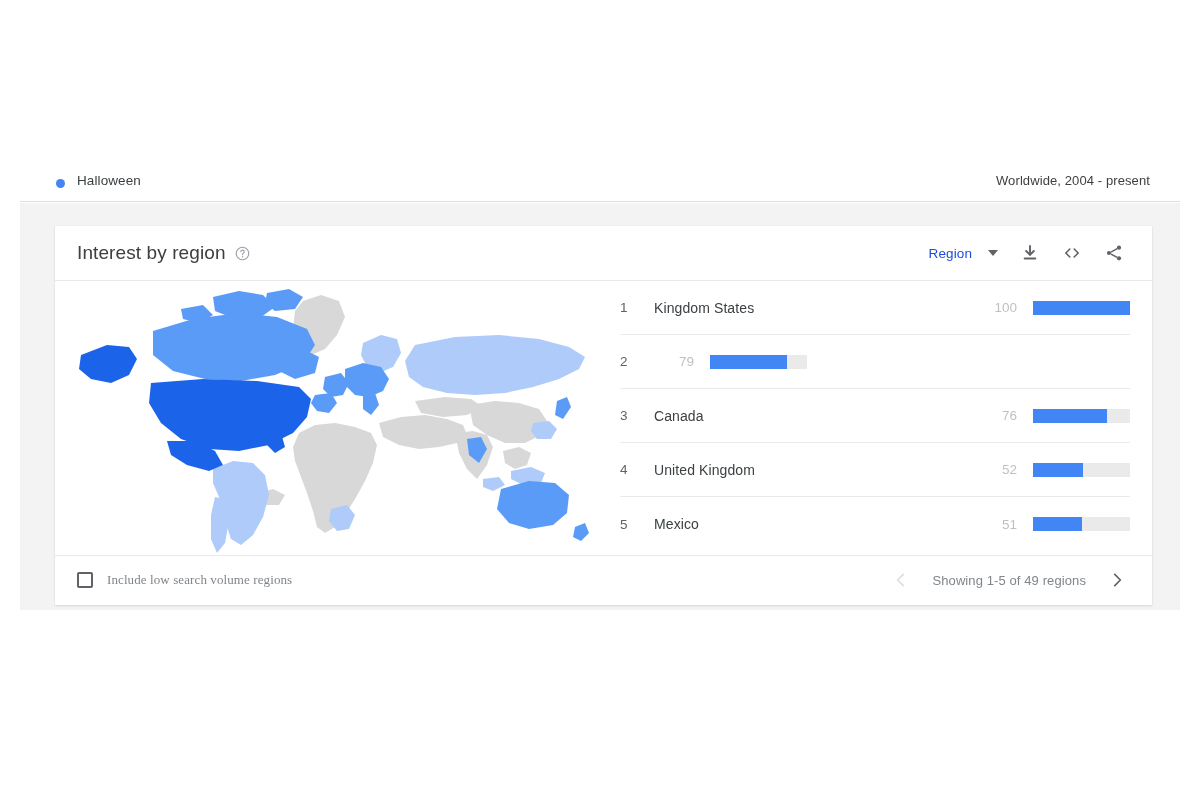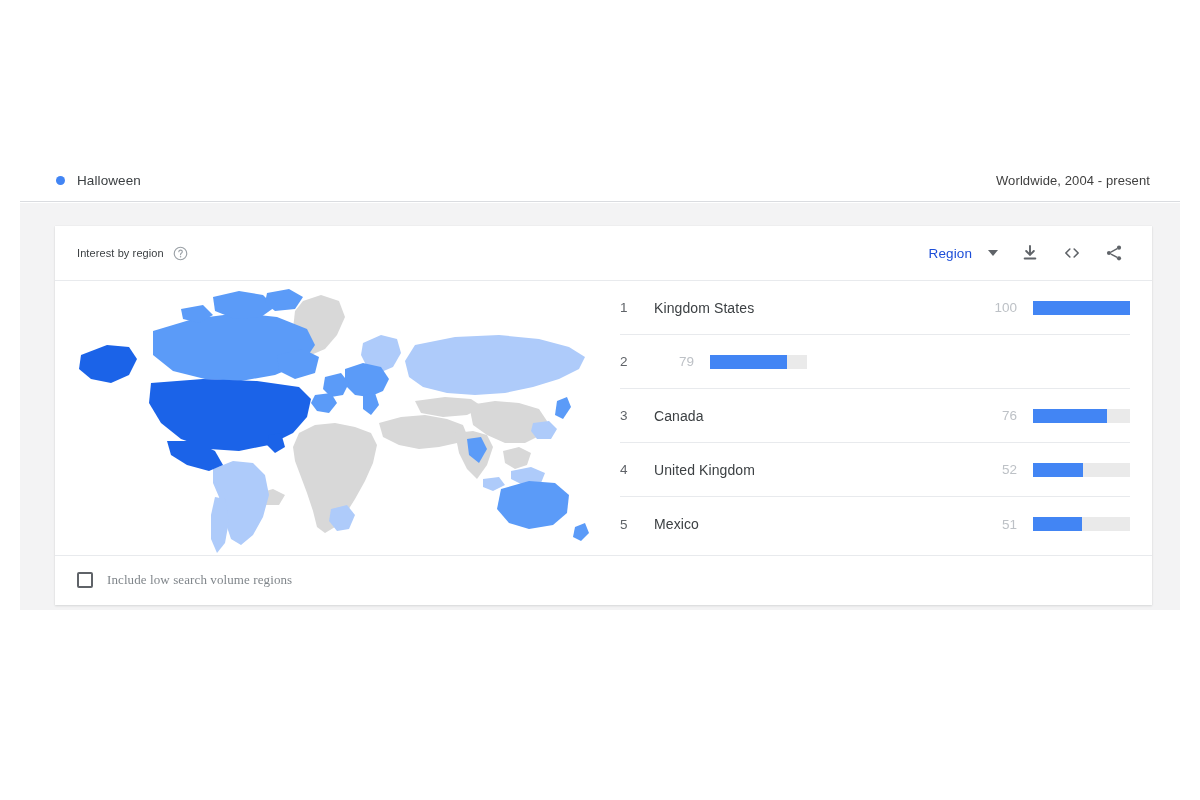--- a/index.html
+++ b/index.html
@@ -31,21 +31,21 @@
     width: 1160px;
     height: 42px;
     background: #ffffff;
     border-bottom: 1px solid #dadce0;
     box-sizing: border-box;
     display: flex;
     align-items: center;
   }
   .term-wrap {
     display: flex;
-    align-items: center;
+    align-items: flex-end;
     margin-left: 36px;
   }
   .term-dot {
     width: 9px;
     height: 9px;
     border-radius: 50%;
     background: #4285f4;
     margin-right: 12px;
     flex: none;
   }
@@ -88,21 +88,21 @@
   .card-head {
     position: relative;
     height: 55px;
     border-bottom: 1px solid #e8eaed;
     display: flex;
     align-items: center;
     padding: 0 28px 0 22px;
     box-sizing: border-box;
   }
   .card-title {
-    font-size: 11px;
+    font-size: 19px;
     color: #3c4043;
     letter-spacing: .1px;
   }
   .help-icon {
     width: 15px;
     height: 15px;
     margin-left: 9px;
     flex: none;
     display: block;
   }
@@ -431,16 +431,25 @@
 
       </div>
     </div>
 
     <div class="card-foot">
       <div class="chk-wrap">
         <span class="chk-box"></span>
         <span class="chk-label">Include low search volume regions</span>
       </div>
 
+      <div class="pager">
+        <svg class="pg-arrow" viewBox="0 0 24 24">
+          <path d="M15 4.5 7.5 12 15 19.5" fill="none" stroke="#dadce0" stroke-width="2" stroke-linecap="round" stroke-linejoin="round"></path>
+        </svg>
+        <span class="pg-text">Showing 1-5 of 49 regions</span>
+        <svg class="pg-arrow" viewBox="0 0 24 24">
+          <path d="M9 4.5 16.5 12 9 19.5" fill="none" stroke="#5f6368" stroke-width="2.2" stroke-linecap="round" stroke-linejoin="round"></path>
+        </svg>
+      </div>
     </div>
 
   </div>
 </div>
 
 </body></html>

